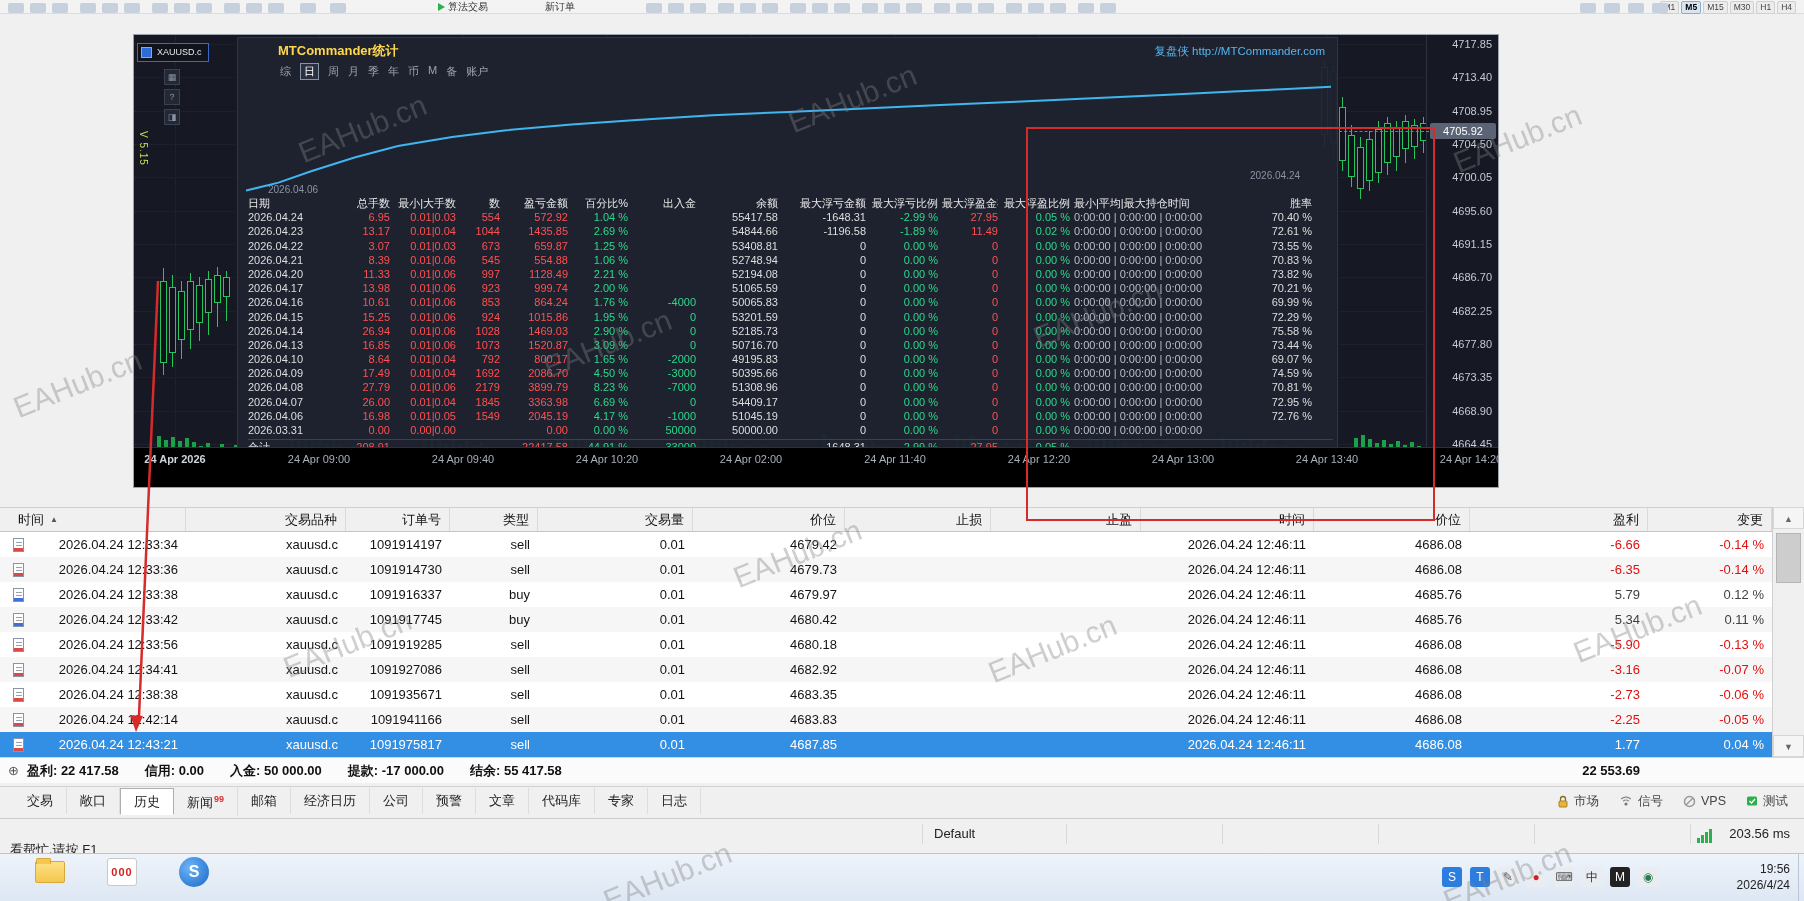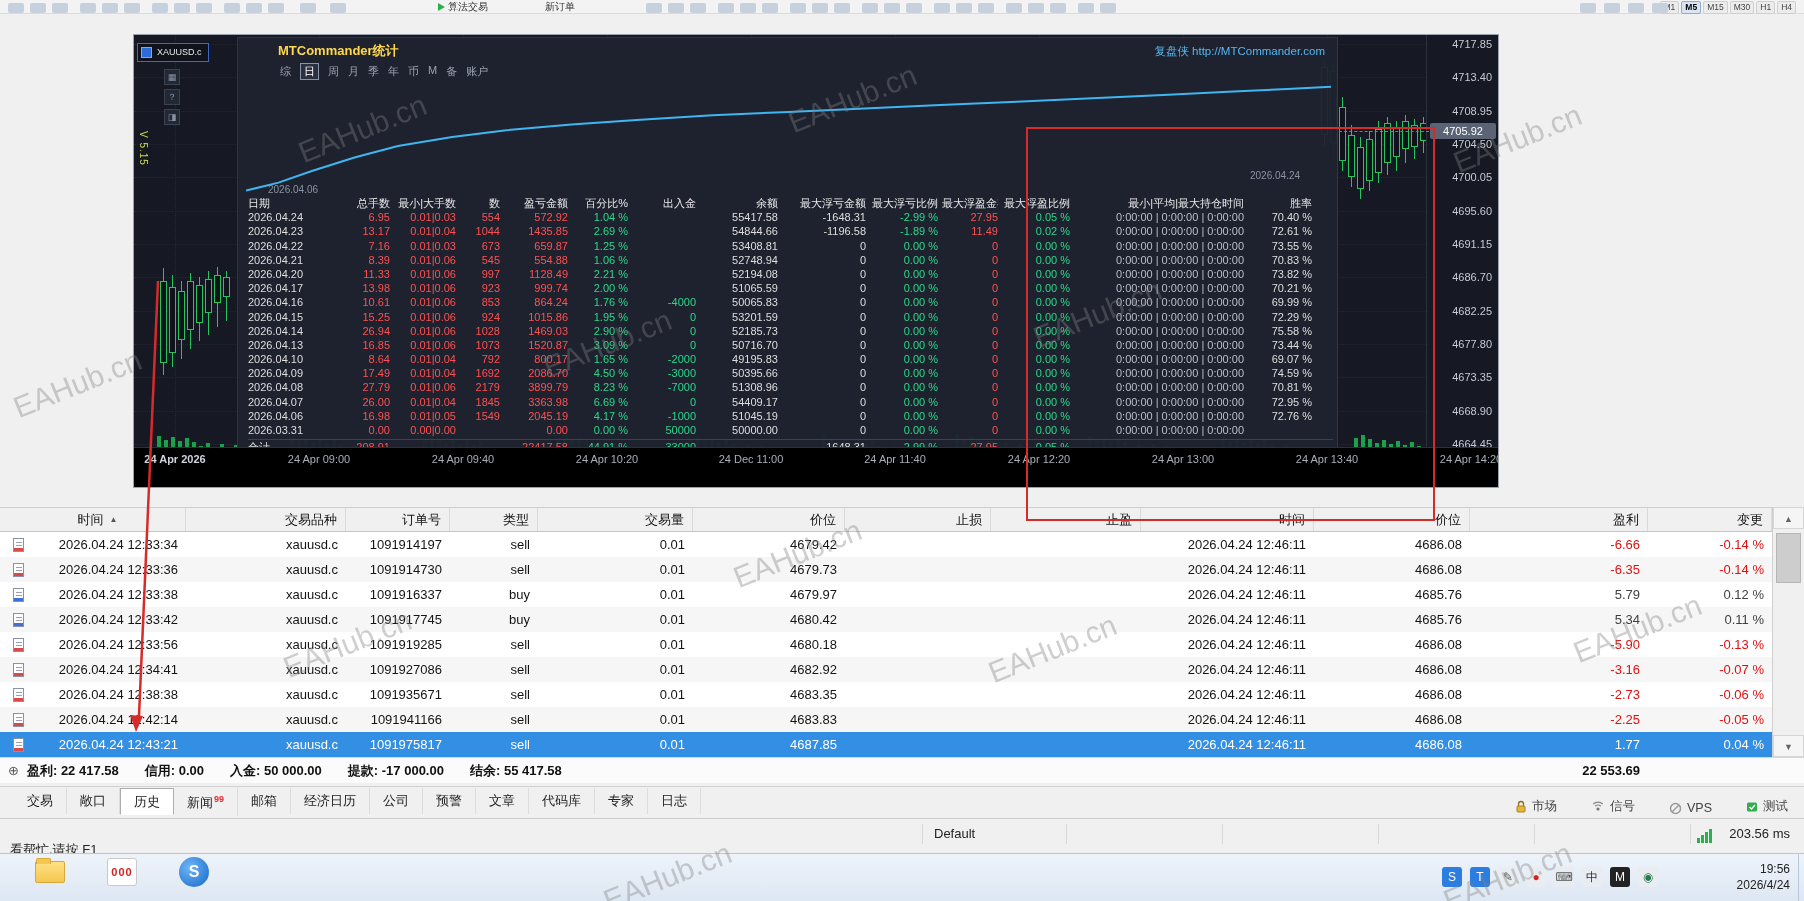--- a/index.html
+++ b/index.html
@@ -52,31 +52,31 @@
 .sp-brand{position:absolute;right:12px;top:6px;color:#56b6f0;font-size:11.5px}
 .sp-tabs{position:absolute;left:42px;top:26px;display:flex;gap:9px;font-size:11px;color:#9aa2b0}
 .sp-tab{cursor:default}
 .sp-tab.active{color:#fff;border:1px solid #8a93a5;padding:0 3px;margin-top:-1px;background:#2a3040}
 .sp-curve{position:absolute;left:8px;top:42px;width:1085px;height:114px}
 .sp-curve svg{width:100%;height:100%}
 .curve-label{position:absolute;color:#8a93a5;font-size:10px;white-space:nowrap}
 .sp-table{position:absolute;left:10px;top:158px;width:1085px}
 .sp-row{display:grid;grid-template-columns:84px 54px 62px 40px 64px 56px 64px 78px 84px 68px 56px 68px 170px 64px;column-gap:4px;height:14.2px;line-height:14.2px;font-size:11px;white-space:nowrap}
 .sp-cell{overflow:hidden}
-.sa-l{text-align:left}.sa-r{text-align:right}.sa-c{text-align:right}
+.sa-l{text-align:left}.sa-r{text-align:right}.sa-c{text-align:left}
 .sc-head{color:#e8e8e8}
 .sc-w{color:#dedede}.sc-red{color:#ff5050}.sc-grn{color:#2bd889}.sc-dim{color:#b9bec9}
 .sp-total{border-top:1px solid #3a4150;margin-top:2px}
 
 
 .hist-header{position:absolute;left:0;top:507px;width:1772px;height:25px;display:grid;
  grid-template-columns:186px 160px 104px 88px 155px 152px 146px 150px 173px 156px 178px 124px;
  background:#f0f0f0;border-top:1px solid #cfcfcf;border-bottom:1px solid #c6c6c6;font-size:13px;color:#121212;z-index:2}
 .hh-cell{line-height:23px;text-align:right;padding-right:8px;border-right:1px solid #dadada;overflow:hidden;white-space:nowrap}
-.hh-first{text-align:center;padding-left:18px}
+.hh-first{text-align:left;padding-left:18px}
 .sort-arrow{font-size:8px;color:#555;margin-left:6px;vertical-align:2px}
 .hist-rows{position:absolute;left:0;top:532px;width:1772px;z-index:2}
 .h-row{display:grid;grid-template-columns:36px 150px 160px 104px 88px 155px 152px 146px 150px 173px 156px 178px 124px;height:25px;font-size:13px;color:#141414}
 .r-even{background:#fff}.r-odd{background:#f6f6f6}
 .h-row.selected{background:#338fe3;color:#fff}
 .h-cell{line-height:25px;text-align:right;padding-right:8px;white-space:nowrap;overflow:hidden}
 .h-icon-cell{display:flex;align-items:center;justify-content:center;padding:0}
 .neg{color:#e01010}.pos{color:#404040}
 .h-row.selected .neg,.h-row.selected .pos{color:#fff}
 .doc-icon{position:relative;width:11px;height:14px;background:#fff;border:1px solid #8a93a5}
@@ -95,21 +95,21 @@
 .sum-icon{color:#555;font-weight:normal}
 .sum-pair{margin-right:18px}
 .sum-right{position:absolute;right:164px;top:0;line-height:25px}
 
 
 .tabbar{position:absolute;left:0;top:786px;width:1804px;height:28px;background:#f0f0f0;border-top:1px solid #d2d2d2;z-index:2}
 .tabs-left{position:absolute;left:14px;top:0;display:flex;height:28px;align-items:center}
 .tab{position:relative;padding:0 13px;font-size:13px;color:#222;line-height:26px;border-right:1px solid #ddd;white-space:nowrap}
 .tab.active{background:#fff;border:1px solid #aeaeae;border-bottom:1px solid #fff;line-height:25px;margin-top:0}
 .tab sup{color:#e03030;font-size:9px;font-weight:bold;margin-left:1px}
-.tabs-right{position:absolute;right:16px;top:0;display:flex;height:28px;align-items:flex-end;gap:34px}
+.tabs-right{position:absolute;right:16px;top:0;display:flex;height:28px;align-items:center;gap:20px}
 .tr-item{display:flex;align-items:center;gap:5px;font-size:12.5px;color:#444}
 
 
 .statusbar{position:absolute;left:0;top:818px;width:1804px;height:31px;background:#f0f0f0;border-top:1px solid #cccccc;font-size:13px;color:#222;z-index:2}
 .sb-help{position:absolute;left:10px;top:22px}
 .sb-profile{position:absolute;left:934px;top:7px}
 .sb-div{position:absolute;top:5px;bottom:5px;width:0;border-left:1px solid #d8d8d8}
 .sb-latency{position:absolute;right:14px;top:7px}
 .sig-bars{position:absolute;right:92px;top:10px;display:flex;align-items:flex-end;gap:1px}
 .sig-bars i{display:block;width:3px;background:#2fae4e}
@@ -511,21 +511,21 @@
             <div class="sp-cell sa-r sc-w">54844.66</div>
             <div class="sp-cell sa-r sc-w">-1196.58</div>
             <div class="sp-cell sa-r sc-grn">-1.89 %</div>
             <div class="sp-cell sa-r sc-red">11.49</div>
             <div class="sp-cell sa-r sc-grn">0.02 %</div>
             <div class="sp-cell sa-c sc-dim">0:00:00 | 0:00:00 | 0:00:00</div>
             <div class="sp-cell sa-r sc-w">72.61 %</div>
           </div>
           <div class="sp-row">
             <div class="sp-cell sa-l sc-w">2026.04.22</div>
-            <div class="sp-cell sa-r sc-red">7.16</div>
+            <div class="sp-cell sa-r sc-red">3.07</div>
             <div class="sp-cell sa-r sc-red">0.01|0.03</div>
             <div class="sp-cell sa-r sc-red">673</div>
             <div class="sp-cell sa-r sc-red">659.87</div>
             <div class="sp-cell sa-r sc-grn">1.25 %</div>
             <div class="sp-cell sa-r sc-grn"></div>
             <div class="sp-cell sa-r sc-w">53408.81</div>
             <div class="sp-cell sa-r sc-w">0</div>
             <div class="sp-cell sa-r sc-grn">0.00 %</div>
             <div class="sp-cell sa-r sc-red">0</div>
             <div class="sp-cell sa-r sc-grn">0.00 %</div>
@@ -775,21 +775,21 @@
         <div class="price-label" style="top: 409px;">4664.45</div>
       </div>
     <div class="price-badge" style="top:88px;z-index:6">4705.92</div>
     <div class="cp-line" style="left:1205px;top:96px;width:90px"></div>
 
     <div class="time-axis" id="time-axis">
         <div class="time-label first" style="left: 41px;">24 Apr 2026</div>
         <div class="time-label" style="left: 185px;">24 Apr 09:00</div>
         <div class="time-label" style="left: 329px;">24 Apr 09:40</div>
         <div class="time-label" style="left: 473px;">24 Apr 10:20</div>
-        <div class="time-label" style="left: 617px;">24 Dec 11:00</div>
+        <div class="time-label" style="left: 617px;">24 Apr 02:00</div>
         <div class="time-label" style="left: 761px;">24 Apr 11:40</div>
         <div class="time-label" style="left: 905px;">24 Apr 12:20</div>
         <div class="time-label" style="left: 1049px;">24 Apr 13:00</div>
         <div class="time-label" style="left: 1193px;">24 Apr 13:40</div>
         <div class="time-label" style="left: 1337px;">24 Apr 14:20</div>
       </div>
   </div>
 
   <div class="hist-header" id="history-header">
       <div class="hh-cell hh-first">时间<span class="sort-arrow">▲</span></div>

